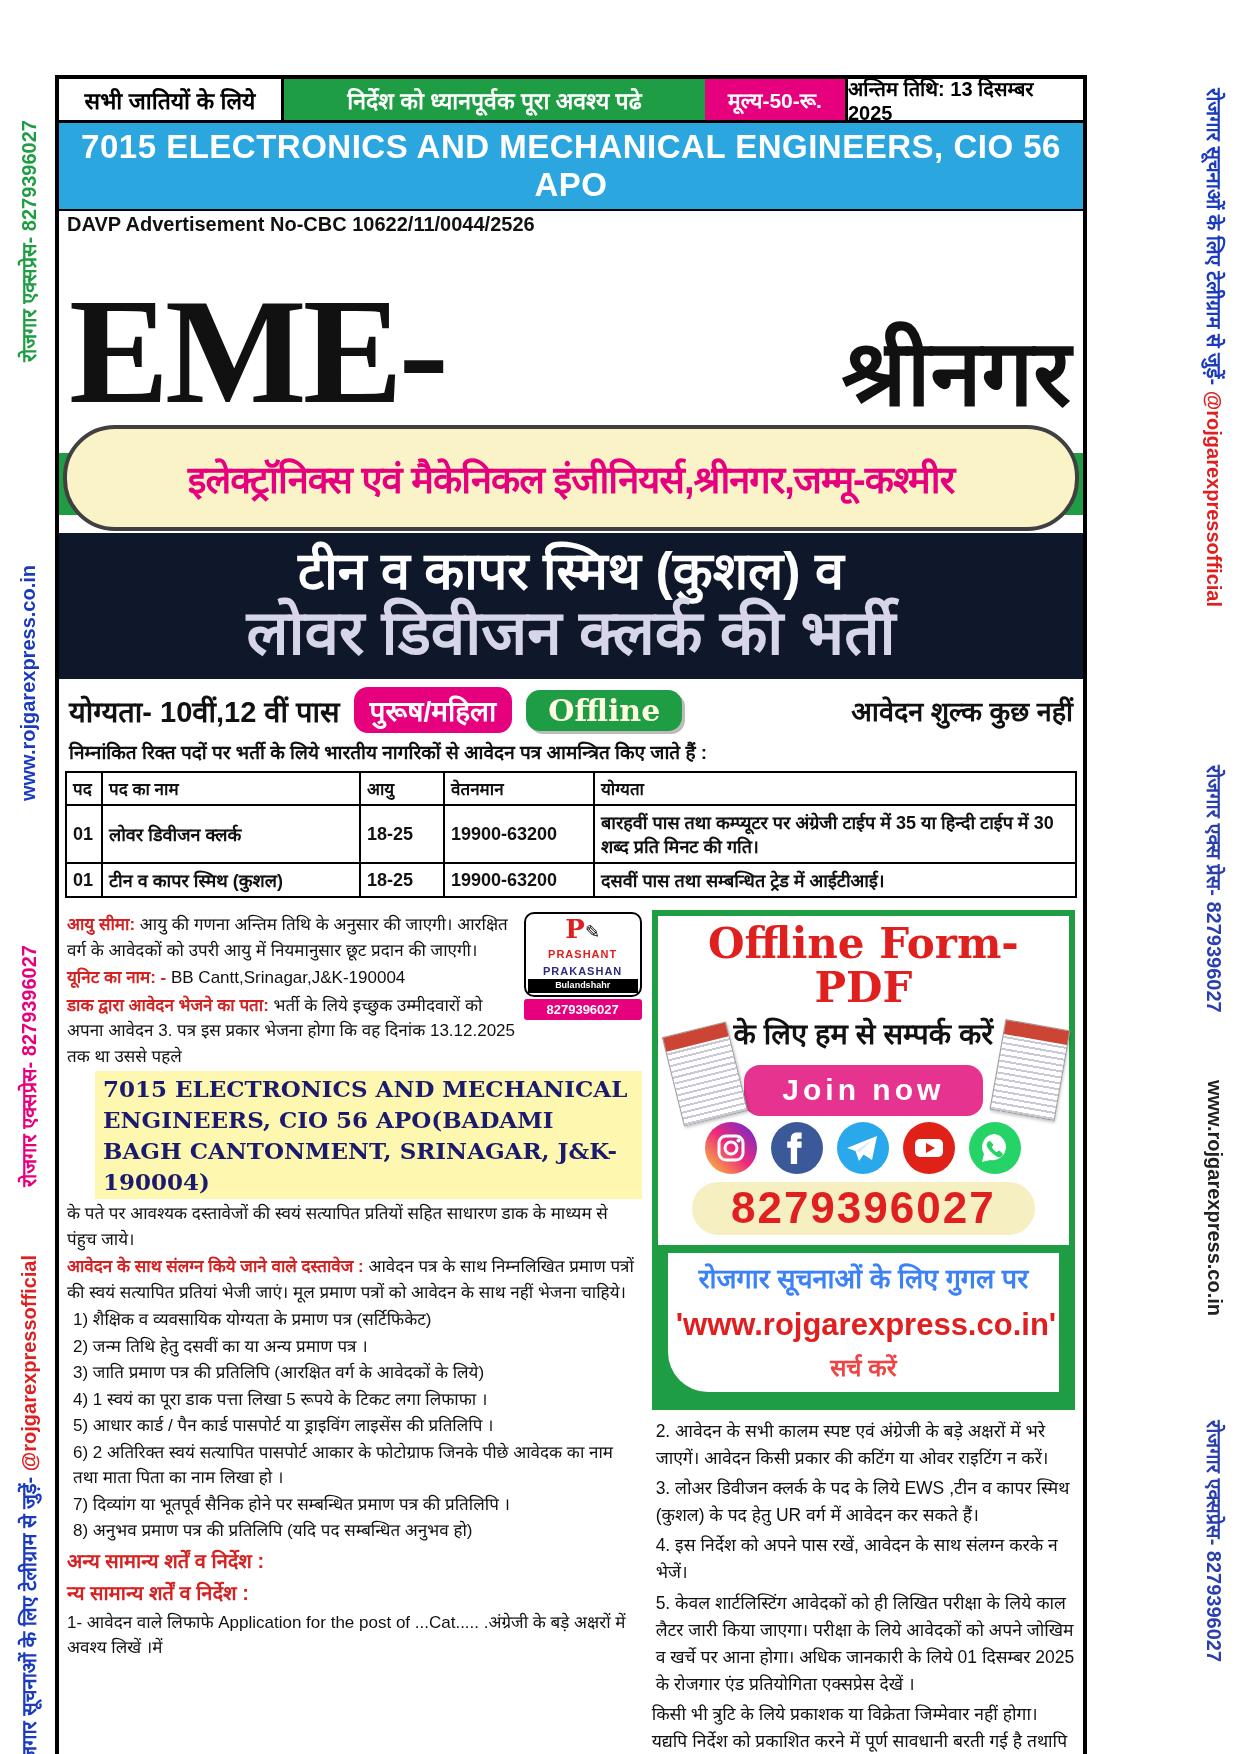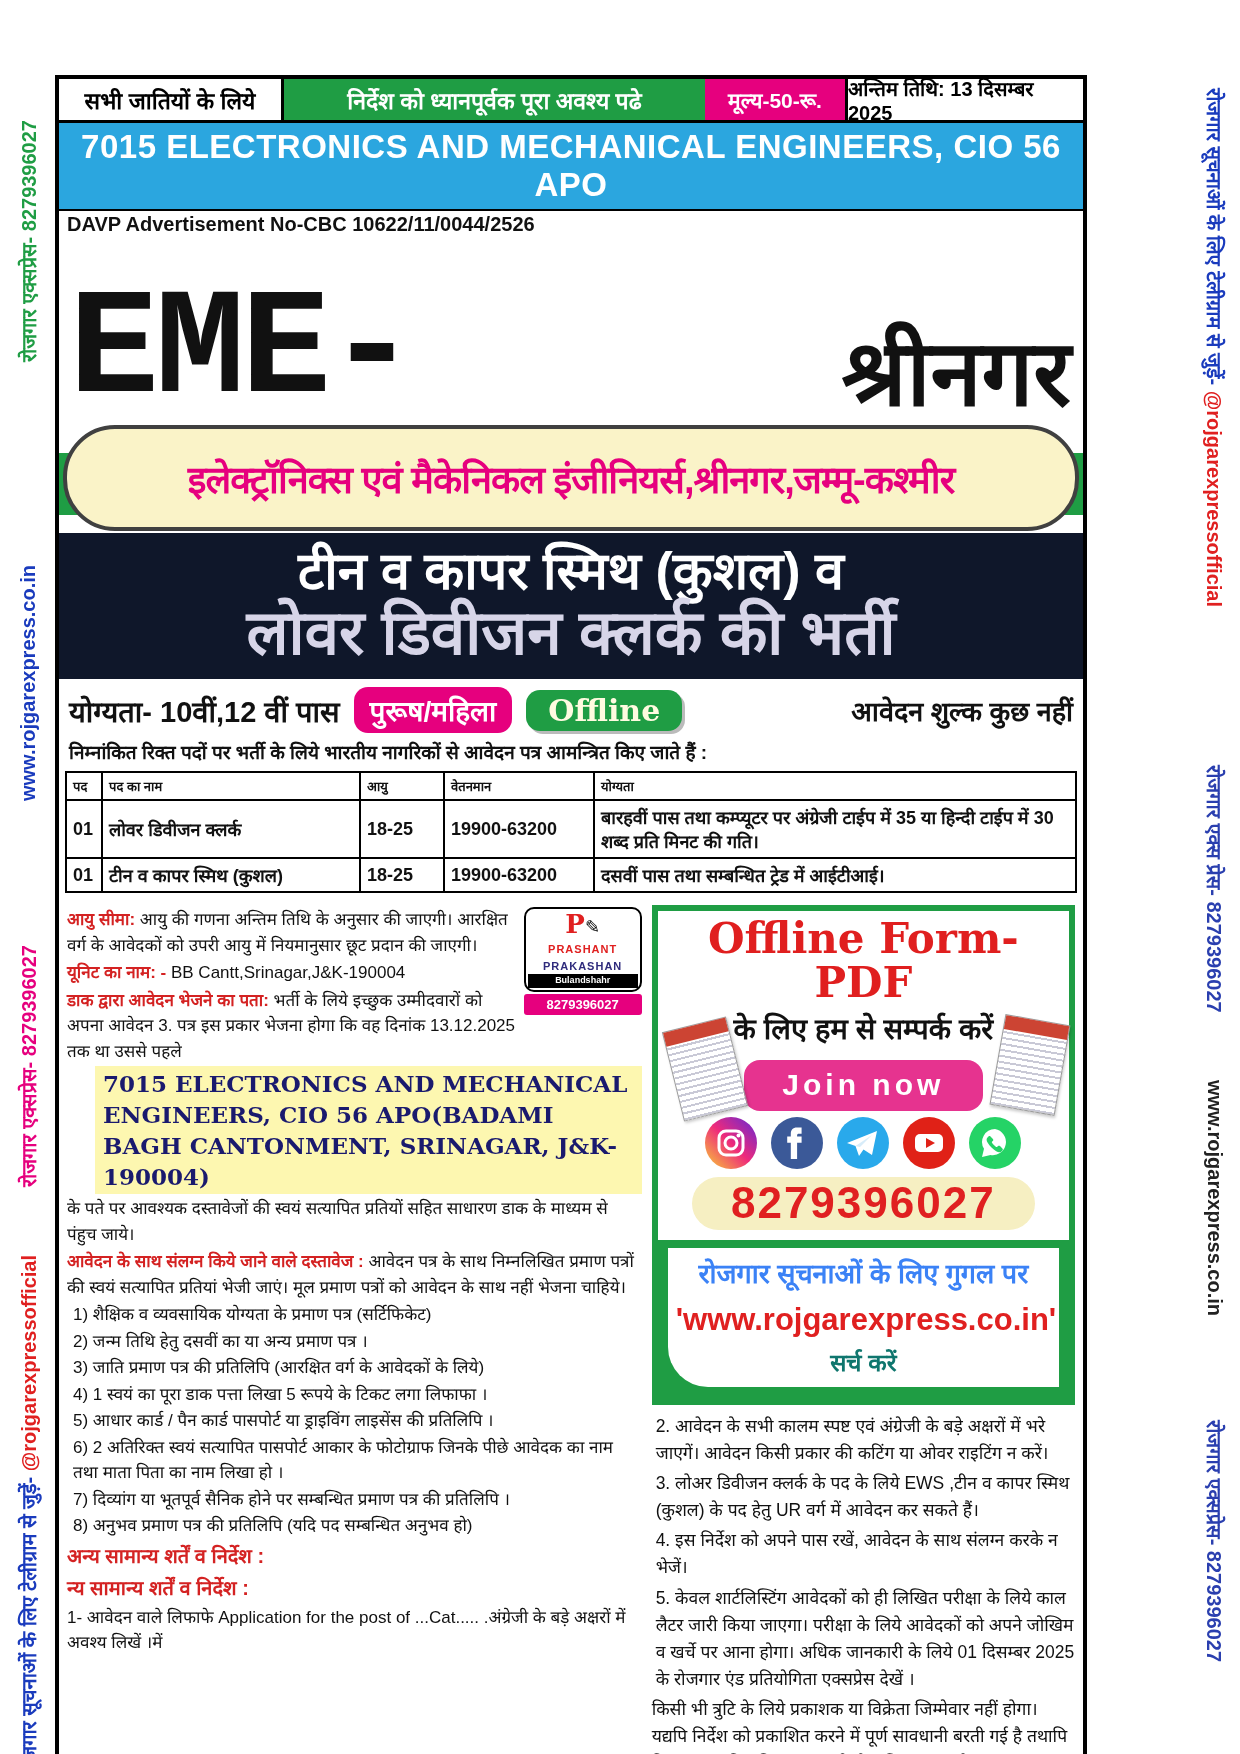--- a/index.html
+++ b/index.html
@@ -31,21 +31,21 @@
   .ts-all{width:225px;background:#fff;color:#000;font-size:23px;border-right:3px solid #000;}
   .ts-instr{flex:1;background:#1f9d44;color:#fff;font-size:23px;}
   .ts-price{width:140px;background:#e6007e;color:#fff;font-size:21px;}
   .ts-deadline{width:238px;background:#fff;color:#000;font-size:20px;border-left:3px solid #000;}
   
   .bluebar{background:#2ba6df;color:#fff;font-weight:bold;font-size:33px;
            text-align:center;padding:5px 2px;border-bottom:2px solid #000;letter-spacing:.5px;}
   .davp{font-weight:bold;font-size:20px;padding:2px 8px;}
   
   .masthead{display:flex;align-items:flex-end;justify-content:space-between;padding:0 12px 8px 10px;height:185px;}
-  .eme{font-family:Liberation Mono, monospace;font-weight:bold;font-size:150px;line-height:.85;letter-spacing:-4px;}
+  .eme{font-family:Liberation Serif, serif;font-weight:bold;font-size:150px;line-height:.85;letter-spacing:-4px;}
   .srinagar{font-weight:bold;font-size:92px;line-height:.9;}
   
   .org-wrap{position:relative;height:110px;}
   .org-greenbar{position:absolute;left:0;right:0;top:30px;height:62px;background:#1f9d44;}
   .org-banner{position:absolute;left:4px;right:4px;top:2px;bottom:2px;background:#faf3c8;border:4px solid #404040;
               border-radius:52px;display:flex;align-items:center;justify-content:center;}
   .org-banner span{color:#e6007e;font-weight:bold;font-size:38px;letter-spacing:-1px;}
   
   .navy{background:#0f172a;text-align:center;padding:10px 4px 14px;}
   .navy .l1{color:#ffffff;font-weight:bold;font-size:52px;line-height:1.1;}
@@ -54,21 +54,21 @@
   .elig{display:flex;align-items:center;gap:14px;padding:8px 10px 4px;}
   .elig .qual{font-weight:bold;font-size:29px;}
   .pill-pink{background:#e6007e;color:#fff;font-weight:bold;font-size:28px;padding:4px 16px;border-radius:14px;}
   .pill-green{background:#1f9d44;color:#fffbe0;font-weight:bold;font-size:30px;padding:3px 22px;border-radius:14px;
               font-family:"DejaVu Serif",serif;box-shadow:3px 3px 0 #bbb;}
   .elig .fee{font-weight:bold;font-size:27px;margin-left:auto;}
   .intro{font-weight:bold;font-size:19px;padding:2px 10px 6px;}
   
   table.posts{border-collapse:collapse;width:calc(100% - 12px);margin:0 6px 8px;}
   table.posts th,table.posts td{border:2px solid #000;font-weight:bold;padding:4px 6px;text-align:left;}
-  table.posts th{font-size:13px;}
+  table.posts th{font-size:17px;}
   table.posts td{font-size:18px;}
   .c-num{width:36px;text-align:center;}
   .c-name{width:258px;}
   .c-age{width:84px;text-align:center;}
   .c-pay{width:150px;text-align:center;}
   td.c-num,td.c-age,td.c-pay{text-align:center;}
   
   .twocol{display:flex;padding:4px 8px 0;gap:10px;}
   .leftcol{width:58%;font-size:17px;line-height:1.5;}
   .leftcol p{margin:2px 0;}
@@ -95,21 +95,21 @@
   .joinpill{background:#e6338f;color:#fff;font-weight:bold;font-size:30px;letter-spacing:4px;
             width:60%;margin:8px auto 6px;text-align:center;border-radius:16px;padding:2px 0;}
   .icons{display:flex;justify-content:center;gap:14px;margin:6px 0 8px;}
   .icon-c{width:52px;height:52px;border-radius:50%;display:flex;align-items:center;justify-content:center;}
   .phonepill{background:#f6efc2;border-radius:28px;width:86%;margin:2px auto 10px;text-align:center;
              color:#e02020;font-weight:bold;font-size:44px;letter-spacing:2px;line-height:1.2;}
   .gbox-bottom{background:#1f9d44;margin:0 -6px;padding:8px 10px 12px;}
   .gbox-white{background:#fff;border-radius:0 0 0 40px;padding:6px 8px;text-align:center;}
   .g-line{color:#3b82f6;font-weight:bold;font-size:27px;}
   .g-site{color:#e02020;font-weight:bold;font-size:31px;}
-  .g-search{color:#0f766e;font-weight:bold;font-size:24px;}
+  .g-search{color:#ef4444;font-weight:bold;font-size:24px;}
   .news-thumb{position:absolute;width:66px;height:92px;background:
       repeating-linear-gradient(#fff 0 4px,#c9c9d6 4px 6px);border:1px solid #999;box-shadow:1px 2px 3px #0003;}
   .news-thumb::before{content:"";display:block;height:14px;background:#c43;}
   .nt-left{left:14px;top:112px;transform:rotate(-14deg);}
   .nt-right{right:6px;top:108px;transform:rotate(10deg);}
   ol.rlist{margin:8px 0 0;padding-left:4px;list-style:none;}
   ol.rlist li{margin:3px 0;}
   .disclaimer{margin-top:2px;}
 </style>
 </head>

